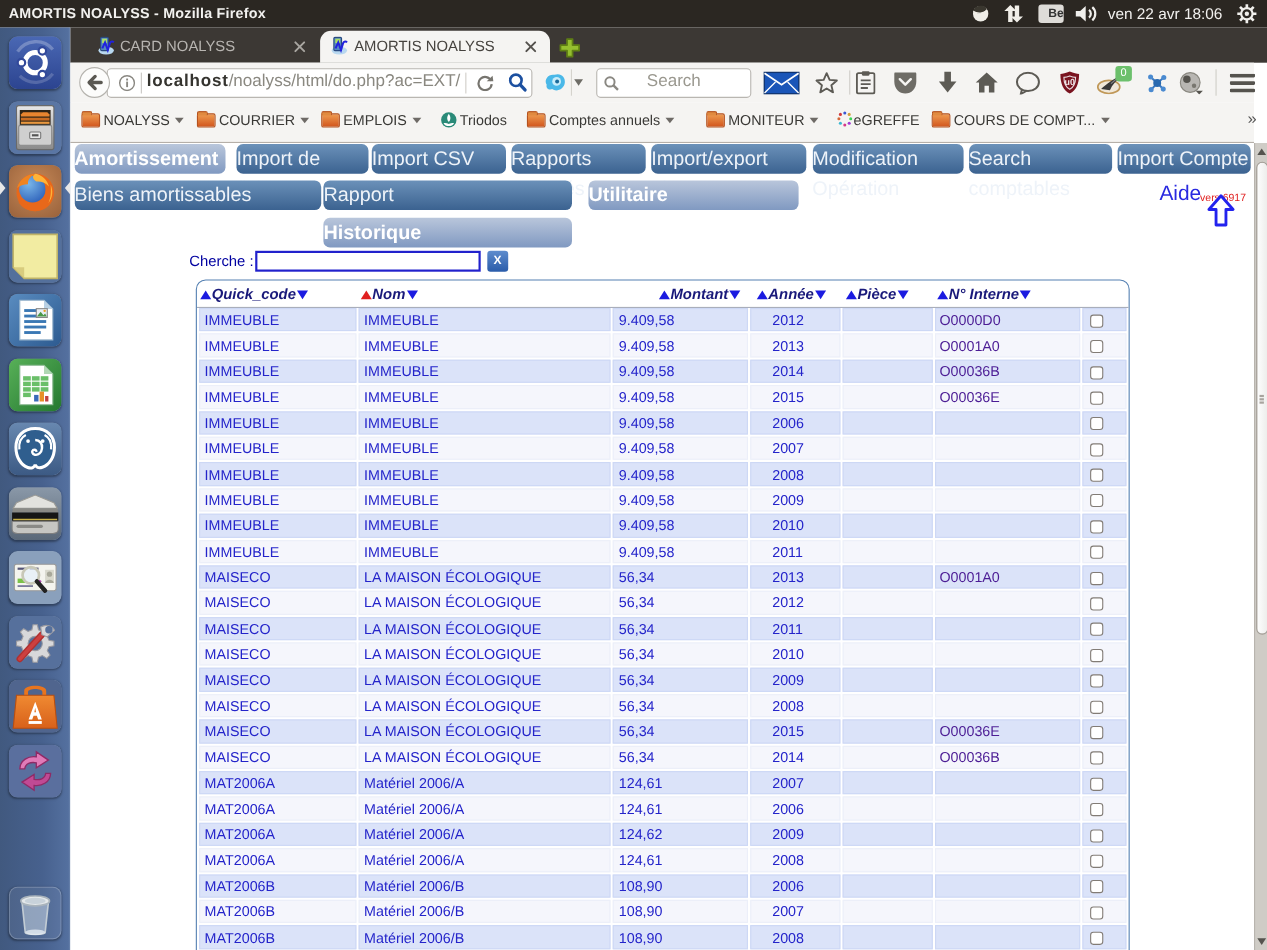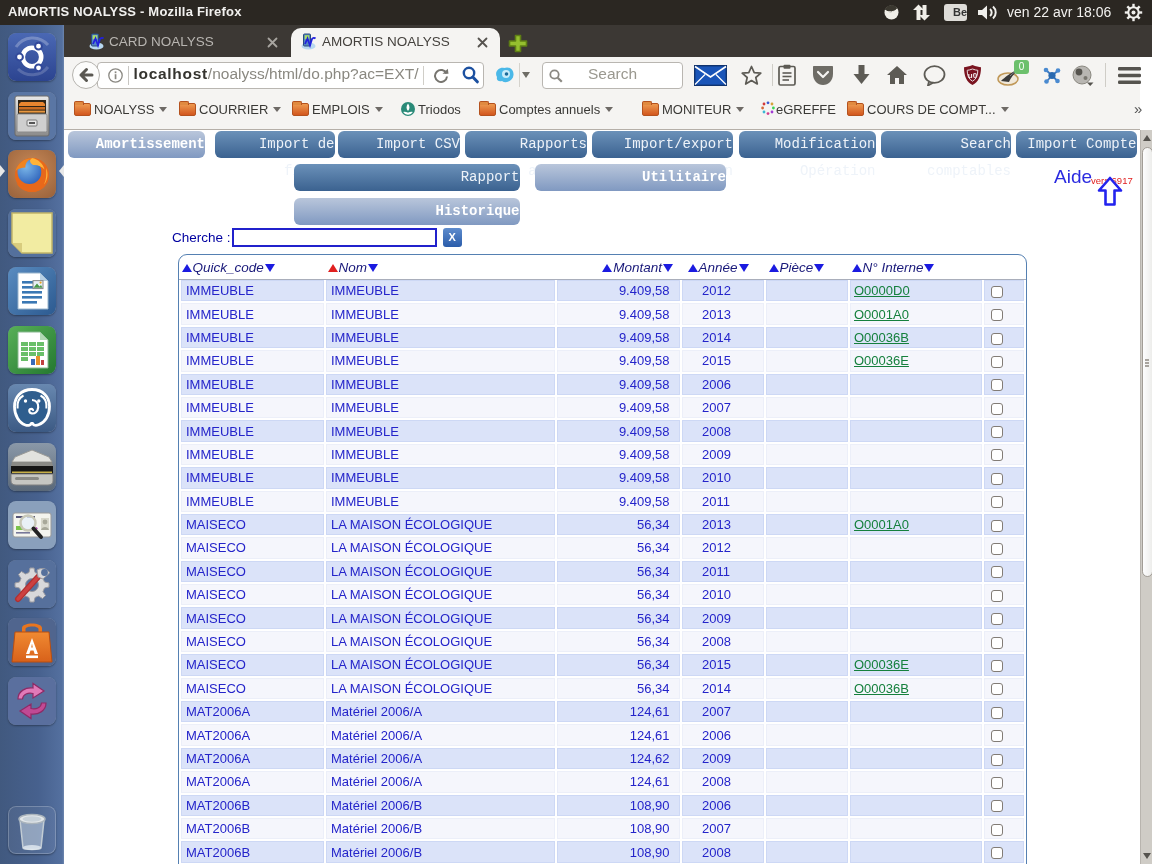--- a/index.html
+++ b/index.html
@@ -31,37 +31,37 @@
   .bmfolder { display:inline-block; width:17px; height:13px; background:linear-gradient(#ee9a50,#d2571e); border:1px solid #b5521e; border-radius:2px; position:relative; vertical-align:-2px; margin-right:3px; }
   .bmfolder:before { content:""; position:absolute; left:-1px; top:-3px; width:8px; height:3px; background:#e08a40; border:1px solid #b5521e; border-bottom:none; border-radius:2px 2px 0 0; }
   .caret { display:inline-block; width:0; height:0; border-left:4px solid transparent; border-right:4px solid transparent; border-top:5px solid #6e6a66; margin-left:5px; vertical-align:2px; }
 
   
   #sbtrack { left:1140px; top:130px; width:12px; height:734px; background:#cfccc6; border-left:1px solid #b8b4ae; }
   #sbthumb { position:absolute; left:0.5px; top:17px; width:11px; height:430px; background:linear-gradient(90deg,#fdfdfd,#ededeb); border:1px solid #a29d96; border-radius:6px; }
 
   
   #content { left:64px; top:130px; width:1076px; height:734px; background:#fff; }
-  .mbtn { position:absolute; border-radius:6px; text-align:right; color:#eef3f9; font-size:14px;
-          background:linear-gradient(#6b91b9,#3b6290);font-family:Liberation Mono, monospace; }
+  .mbtn { position:absolute; border-radius:6px; text-align:left; color:#eef3f9; font-size:18px;
+          background:linear-gradient(#6b91b9,#3b6290); }
   .mbtn.on { background:linear-gradient(#b9c6db,#8099c1); color:#fff; font-weight:bold; }
   .r1 { top:1px; height:27px; line-height:27px; }
   .r2 { top:34px; height:26.5px; line-height:26.5px; }
   .r3 { top:68px; height:26.5px; line-height:26.5px; }
 
   
   #tframe { position:absolute; left:113.5px; top:123.5px; width:849px; height:620px; border:1px solid #5580b2; border-radius:9px; background:#fff; overflow:hidden; }
   table#grid { border-collapse:separate; border-spacing:2px; width:100%; table-layout:fixed; font-size:13px; }
-  #grid th { height:21.5px; font-style:italic; font-weight:normal; color:#19197a; text-align:left; font-size:13.5px; padding:0 0 0 1px; white-space:nowrap; overflow:visible; }
+  #grid th { height:21.5px; font-style:italic; font-weight:bold; color:#19197a; text-align:left; font-size:13.5px; padding:0 0 0 1px; white-space:nowrap; overflow:visible; }
   #grid td { height:21.4px; padding:0 4.5px; color:#2424ca; white-space:nowrap; overflow:hidden; }
   #grid tr.o td { background:#dbe3f9; border:1px solid #cdd8f5; }
   #grid tr.e td { background:#f5f6fc; border:1px solid #eceff9; }
-  #grid td.num { text-align:right; padding-right:9px; } #grid td.lnk { padding-left:3.5px; } #grid td.ck { padding-left:6px; }
+  #grid td.num { padding-right:9px; } #grid td.lnk { padding-left:3.5px; } #grid td.ck { padding-left:6px; }
   #grid td.yr { padding-left:19.5px; }
-  #grid a { color:#15803d; text-decoration:underline; }
+  #grid a { color:#4c1d95; }
   .tri-u, .tri-d { display:inline-block; width:0; height:0; border-left:5px solid transparent; border-right:5px solid transparent; }
   .tri-u { border-bottom:8.5px solid #1b1be0; margin-right:1px; }
   .tri-u.red { border-bottom-color:#e02020; }
   .tri-d { border-top:8.5px solid #1b1be0; margin-left:1px; }
   .cb { display:inline-block; width:12.5px; height:12px; background:#fff; border:1.4px solid #827c76; border-radius:3px; vertical-align:middle; }
 </style>
 </head>
 <body>
 <div id="stage">
 
@@ -491,20 +491,21 @@
 
     <div class="mbtn on r1" style="left:3.5px;width:137.5px;">Amortissement</div>
     <div class="mbtn r1" style="left:151px;width:119.5px;">Import de fiches</div>
     <div class="mbtn r1" style="left:274px;width:122px;">Import CSV banque</div>
     <div class="mbtn r1" style="left:400.5px;width:122.5px;">Rapports avancés</div>
     <div class="mbtn r1" style="left:528px;width:141px;">Import/export plan</div>
     <div class="mbtn r1" style="left:674.5px;width:137px;">Modification Opération</div>
     <div class="mbtn r1" style="left:816.5px;width:130.5px;">Search comptables</div>
     <div class="mbtn r1" style="left:952px;width:120.5px;">Import Compte</div>
 
+    <div class="mbtn r2" style="left:3.5px;width:224.5px;">Biens amortissables</div>
     <div class="mbtn r2" style="left:230px;width:225.5px;">Rapport</div>
     <div class="mbtn on r2" style="left:471px;width:191px;">Utilitaire</div>
 
     <div class="mbtn on r3" style="left:230px;width:225.5px;">Historique</div>
 
     <span style="position:absolute;left:990px;top:36px;font-size:19px;color:#2a2ae0;">Aide</span>
     <span style="position:absolute;left:1027px;top:45px;font-size:9.5px;color:#e02020;">vers 6917</span>
     <svg style="position:absolute;left:1033px;top:46px;" width="26" height="31" viewBox="0 0 26 31">
         <path d="M13 2 L24 14.5 H17.5 V28.5 H8.5 V14.5 H2 Z" fill="#fdfdff" stroke="#2222ee" stroke-width="2.6" stroke-linejoin="round"></path>
       </svg>

